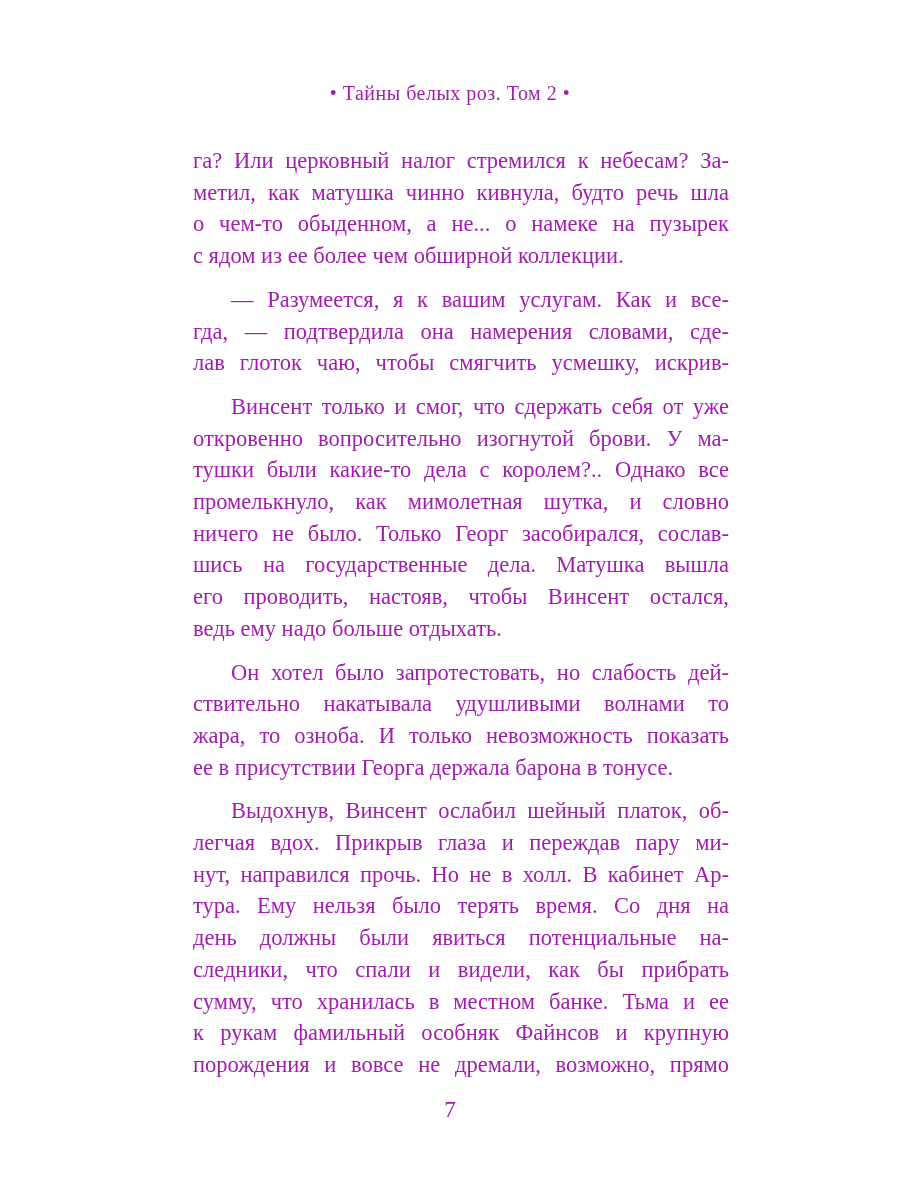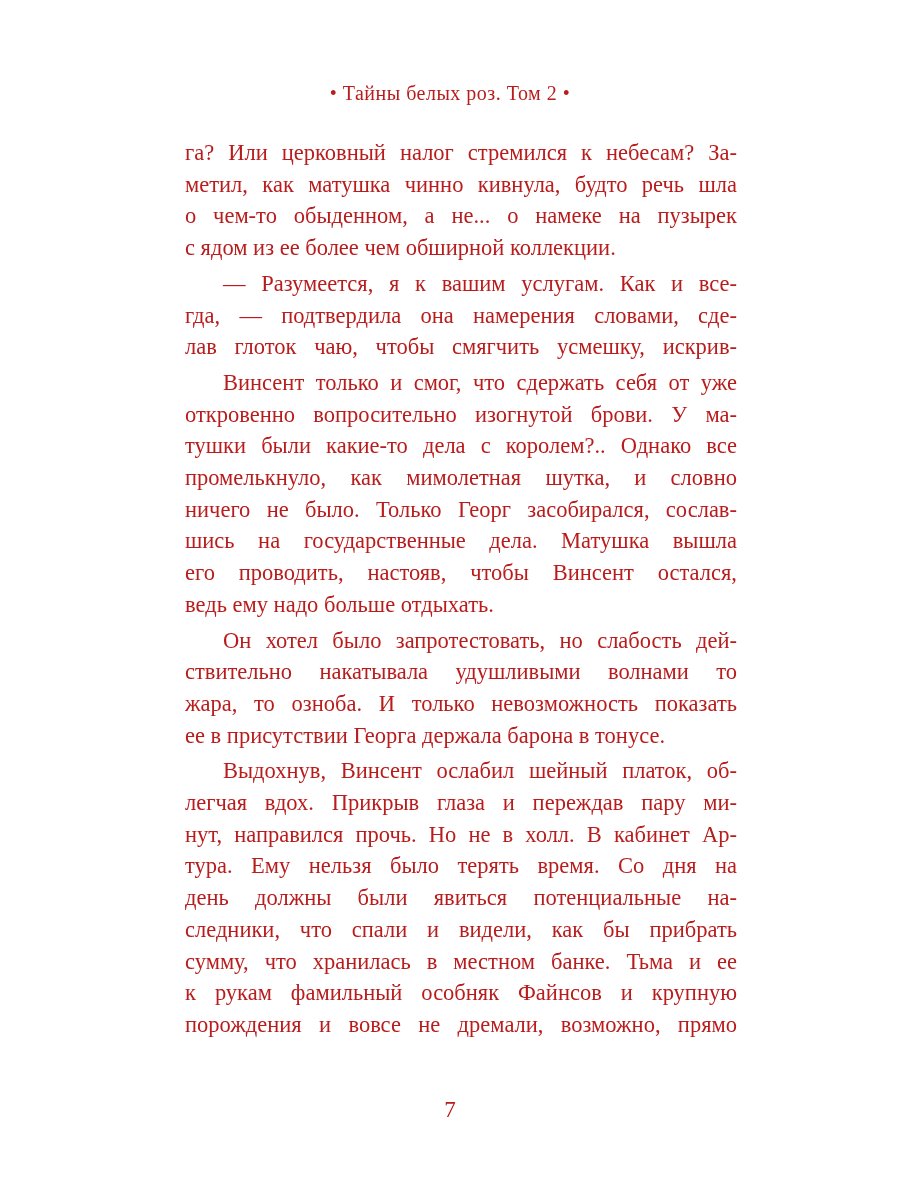--- a/index.html
+++ b/index.html
@@ -7,41 +7,41 @@
     padding: 0;
     background: #ffffff;
   }
   .page {
     position: relative;
     width: 900px;
     height: 1200px;
     background: #ffffff;
     overflow: hidden;
     font-family: "Liberation Serif", "DejaVu Serif", serif;
-    color: #b91c1c;
+    color: #a21caf;
   }
   .running-header {
     position: absolute;
     top: 82px;
     left: 0;
     right: 0;
     text-align: center;
     font-size: 20px;
     letter-spacing: 0.5px;
   }
   .body-text {
     position: absolute;
     top: 133px;
     left: 181px;
     width: 560px;
     font-size: 22.5px;
     line-height: 31.7px;
   }
   .paragraph {
-    margin: 4px;
+    margin: 12px;
   }
   .line {
     text-align: justify;
     text-align-last: justify;
     white-space: normal;
     hyphens: none;
   }
   .line.last {
     text-align-last: left;
   }

